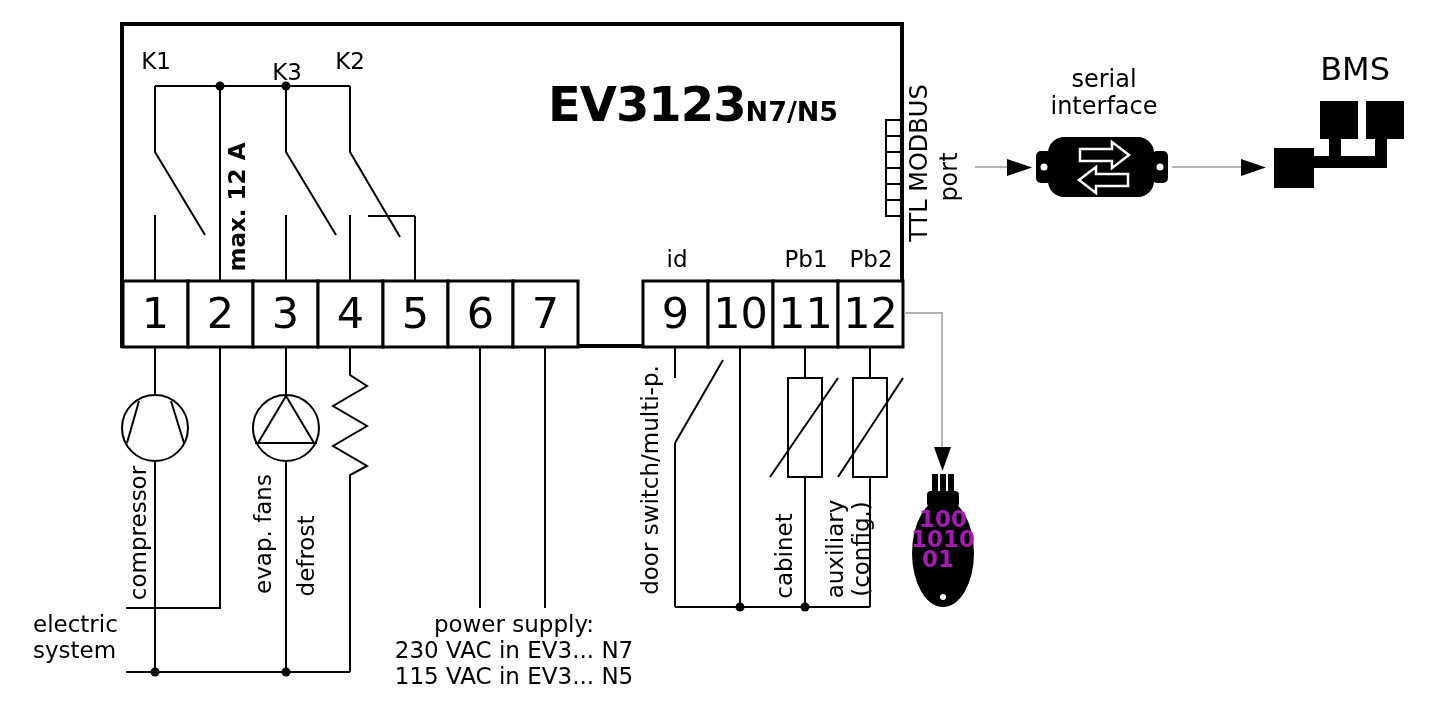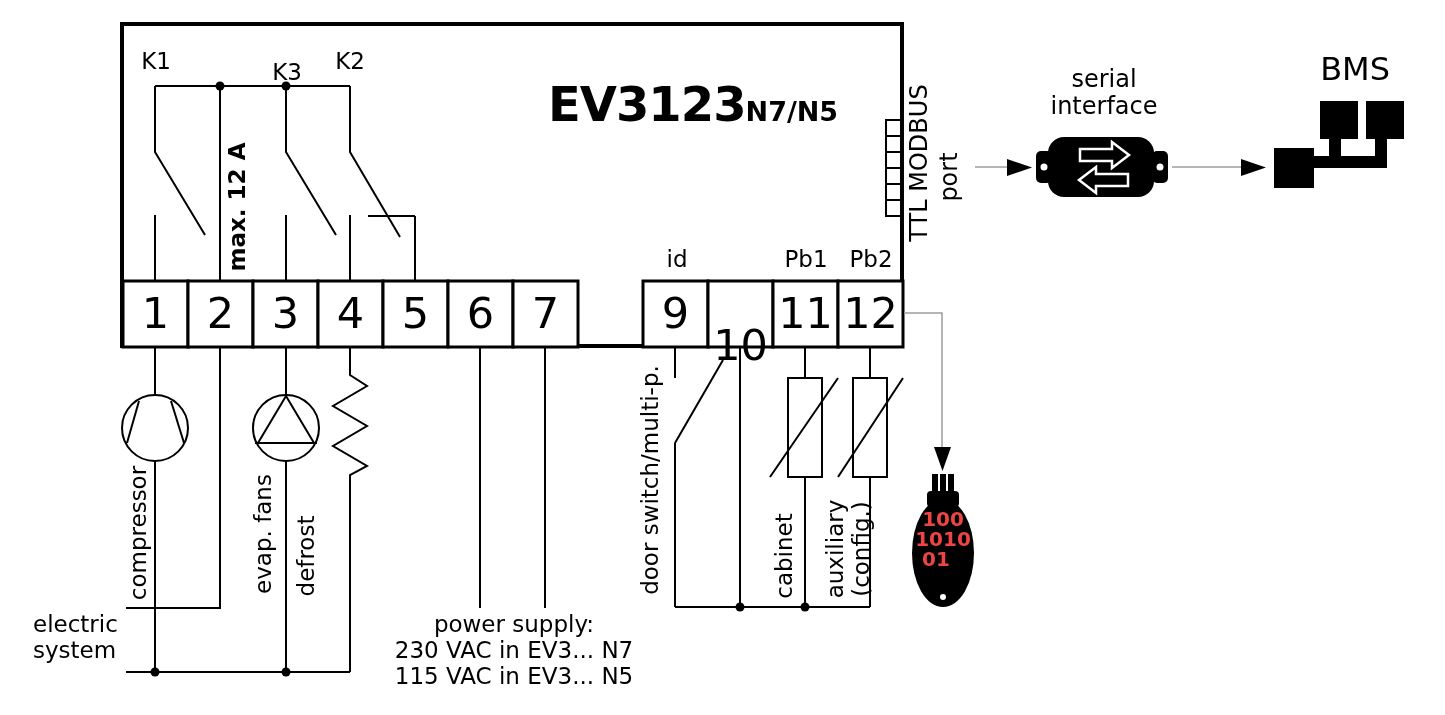--- a/index.html
+++ b/index.html
@@ -41,23 +41,23 @@
     line-height: 64px;
     text-align: center;
     font-size: 43px;
   }
   .io { position: absolute; top: 246px; width: 60px; font-size: 23px; text-align: center; }
   .keycode {
     position: absolute;
     left: 911px;
     top: 509px;
     width: 64px;
-    color: #ef4444;
+    color: #a21caf;
     font-weight: bold;
-    font-size: 20px;
+    font-size: 23px;
     line-height: 20px;
     text-align: center;
   }
   .keycode .last { text-align: left; padding-left: 11px; }
 </style>
 </head>
 <body>
 
 <div id="canvas">
 
@@ -212,21 +212,21 @@
   <div class="lbl ctr rot bold" style="left:162px; top:194px; width:150px;">max. 12 A</div>
 
   <div class="tnum" style="left:123px;">1</div>
   <div class="tnum" style="left:188px;">2</div>
   <div class="tnum" style="left:253px;">3</div>
   <div class="tnum" style="left:318px;">4</div>
   <div class="tnum" style="left:383px;">5</div>
   <div class="tnum" style="left:448px;">6</div>
   <div class="tnum" style="left:513px;">7</div>
   <div class="tnum" style="left:643px;">9</div>
-  <div class="tnum" style="left:708px;margin-top:32px;">10</div>
+  <div class="tnum" style="left:708px;">10</div>
   <div class="tnum" style="left:773px;">11</div>
   <div class="tnum" style="left:838px;">12</div>
 
   <div class="io" style="left:647px;">id</div>
   <div class="io" style="left:776px;">Pb1</div>
   <div class="io" style="left:841px;">Pb2</div>
 
   <div class="lbl ctr rot" style="left:834px; top:150px; width:170px; font-size:24px;">TTL MODBUS</div>
   <div class="lbl ctr rot" style="left:909px; top:164px; width:80px; font-size:24px;">port</div>
 

